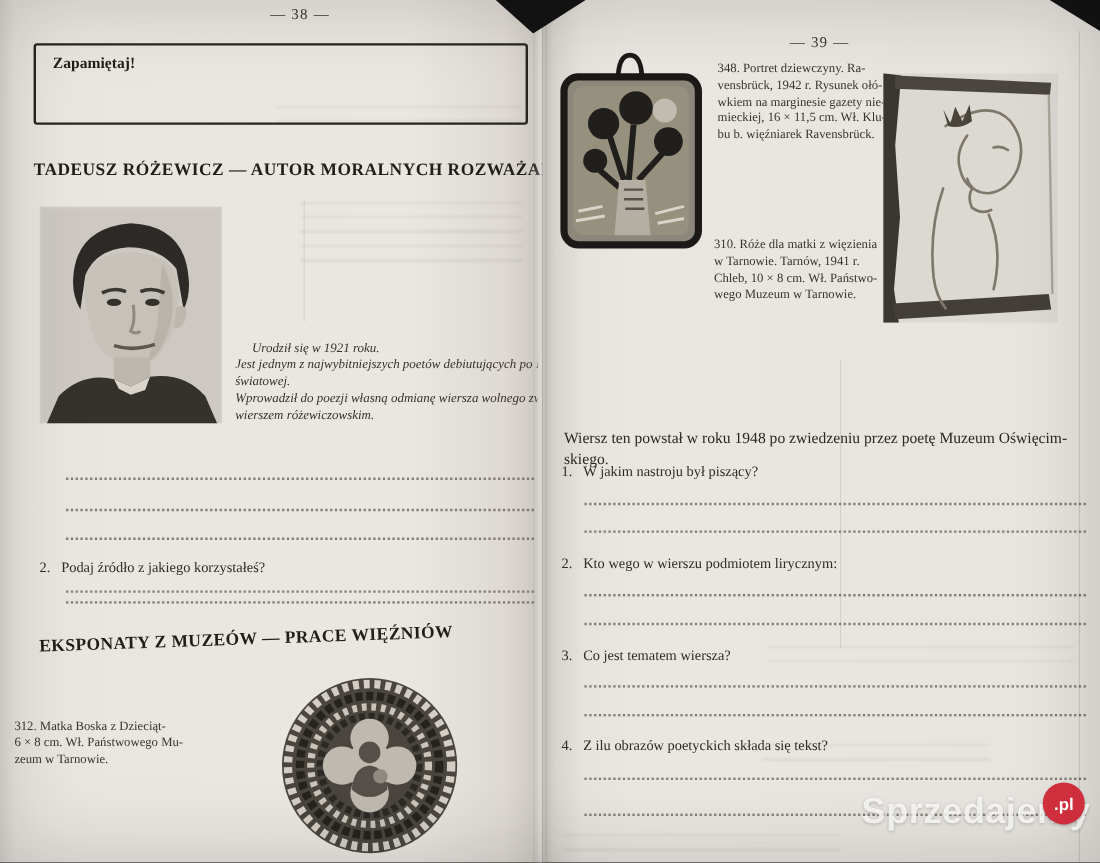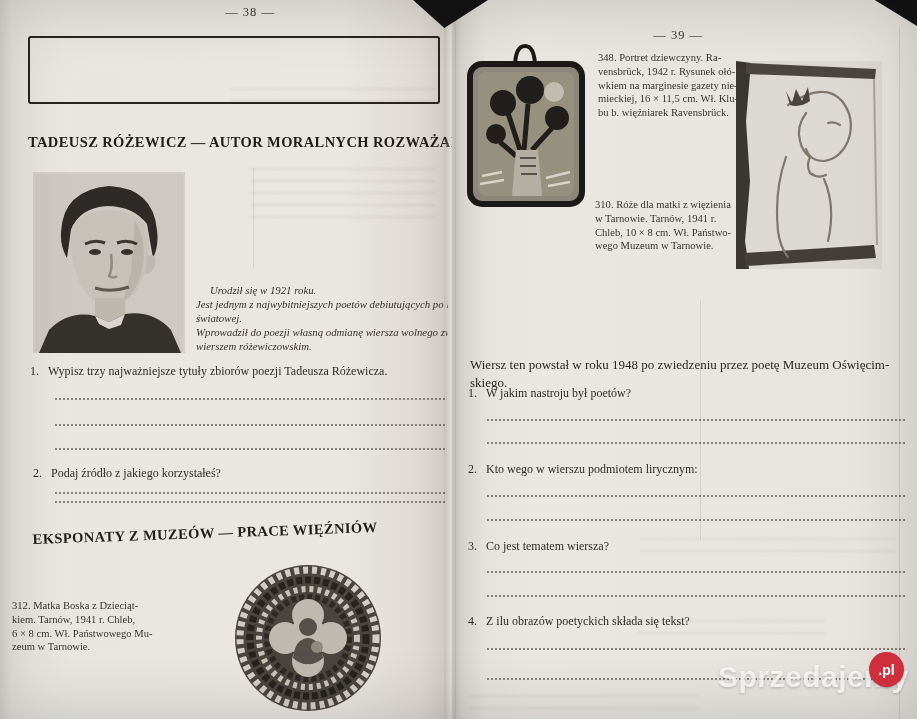--- a/index.html
+++ b/index.html
@@ -47,20 +47,21 @@
 </head>
 <body>
 
 <div id="photo">
 
   <div id="left-page" class="page">
 
     <div class="abs pgnum" style="left:200px;top:5px;width:100px;text-align:center;">— 38 —</div>
 
     <div class="abs note-box">
+      <div class="note-title">Zapamiętaj!</div>
     </div>
 
     <div class="abs h-caps" style="left:28px;top:134px;width:424px;overflow:hidden;">TADEUSZ RÓŻEWICZ — AUTOR MORALNYCH ROZWAŻAŃ</div>
 
     <div class="abs" style="left:33px;top:172px;">
       <svg width="152" height="181" viewBox="0 0 152 181">
         <rect width="152" height="181" fill="#d2cec8"></rect>
         <rect x="2" y="2" width="148" height="177" fill="#cdc9c2"></rect>
         <path d="M28,60 Q30,18 76,14 Q120,16 124,58 Q126,74 120,86 L114,52 Q100,34 74,34 Q46,36 38,58 L34,86 Q27,74 28,60 Z" fill="#2d2a27"></path>
         <path d="M38,58 Q44,40 76,38 Q108,40 114,58 Q118,80 112,100 Q104,124 88,132 Q76,136 64,130 Q48,122 42,98 Q36,78 38,58 Z" fill="#c6c1b9"></path>
@@ -79,38 +80,34 @@
     </div>
 
     <div class="abs bio" style="left:196px;top:283px;">
       <div class="indent">Urodził się w 1921 roku.</div>
       <div>Jest jednym z najwybitniejszych poetów debiutujących po II wojnie</div>
       <div>światowej.</div>
       <div>Wprowadził do poezji własną odmianę wiersza wolnego zwaną</div>
       <div>wierszem różewiczowskim.</div>
     </div>
 
-    <div class="abs q" style="left:30px;top:364px;">
-      <span class="qn">1.</span><span>Wypisz trzy najważniejsze tytuły zbiorów poezji Tadeusza Różewicza.</span>
-    </div>
     <div class="dl" style="left:55px;top:398px;width:390px;"></div>
     <div class="dl" style="left:55px;top:424px;width:390px;"></div>
     <div class="dl" style="left:55px;top:448px;width:390px;"></div>
 
     <div class="abs q" style="left:33px;top:466px;">
       <span class="qn">2.</span><span>Podaj źródło z jakiego korzystałeś?</span>
     </div>
     <div class="dl" style="left:55px;top:492px;width:390px;"></div>
     <div class="dl" style="left:55px;top:501px;width:390px;"></div>
 
     <div class="abs h-caps" style="left:33px;top:531px;transform:rotate(-2deg);transform-origin:left bottom;">EKSPONATY Z MUZEÓW — PRACE WIĘŹNIÓW</div>
 
     <div class="abs cap" style="left:12px;top:599px;width:222px;">
       <div>312. Matka Boska z Dzieciąt-</div>
-      <div>kiem. Tarnów, 1941 r. Chleb,</div>
       <div>6 × 8 cm. Wł. Państwowego Mu-</div>
       <div>zeum w Tarnowie.</div>
     </div>
 
     <div class="abs" style="left:233px;top:563px;">
       <svg width="150" height="150" viewBox="0 0 150 150">
         <circle cx="75" cy="75" r="73" fill="#4a463f"></circle>
         <circle cx="75" cy="75" r="68" fill="none" stroke="#d3cec5" stroke-width="7" stroke-dasharray="5 4"></circle>
         <circle cx="75" cy="75" r="58" fill="none" stroke="#26231f" stroke-width="7" stroke-dasharray="6 3"></circle>
         <circle cx="75" cy="75" r="49" fill="none" stroke="#c9c4ba" stroke-width="6" stroke-dasharray="4 4"></circle>
@@ -128,21 +125,21 @@
       </svg>
     </div>
 
     <div class="ghost" style="left:230px;top:88px;width:205px;height:16px;"></div>
     <div class="ghost" style="left:250px;top:168px;width:185px;height:60px;"></div>
     <div class="faintv" style="left:253px;top:168px;height:100px;"></div>
   </div>
 
   <div id="right-page" class="page">
 
-    <div class="abs pgnum" style="left:181px;top:28px;width:70px;text-align:right;">— 39 —</div>
+    <div class="abs pgnum" style="left:196px;top:28px;width:70px;text-align:center;">— 39 —</div>
 
     <div class="abs" style="left:6px;top:38px;">
       <svg width="135" height="175" viewBox="0 0 135 175">
         <path d="M57,30 Q57,8 67,8 Q77,8 77,30" fill="none" stroke="#1c1a18" stroke-width="4"></path>
         <rect x="12" y="26" width="112" height="140" rx="12" fill="#8c867b" stroke="#1c1a18" stroke-width="6"></rect>
         <rect x="20" y="34" width="96" height="124" rx="8" fill="#97917f" opacity="0.9"></rect>
         <g fill="#211f1c">
           <circle cx="45" cy="65" r="13"></circle>
             <circle cx="72" cy="52" r="14"></circle>
           <circle cx="99" cy="80" r="12"></circle>
@@ -190,21 +187,21 @@
       <div>wego Muzeum w Tarnowie.</div>
     </div>
 
 
     <div class="abs" style="left:6px;top:356px;width:450px;font-size:13px;line-height:18px;overflow:hidden;margin-left:12px;">
       <div style="white-space:nowrap;">Wiersz ten powstał w roku 1948 po zwiedzeniu przez poetę Muzeum Oświęcim-</div>
       <div>skiego.</div>
     </div>
 
     <div class="abs q" style="left:16px;top:386px;">
-      <span class="qn">1.</span><span>W jakim nastroju był poetów?</span>
+      <span class="qn">1.</span><span>W jakim nastroju był piszący?</span>
     </div>
     <div class="dl" style="left:35px;top:419px;width:418px;"></div>
     <div class="dl" style="left:35px;top:442px;width:418px;"></div>
 
     <div class="abs q" style="left:16px;top:462px;">
       <span class="qn">2.</span><span>Kto wego w wierszu podmiotem lirycznym:</span>
     </div>
     <div class="dl" style="left:35px;top:495px;width:418px;"></div>
     <div class="dl" style="left:35px;top:519px;width:418px;"></div>
 

